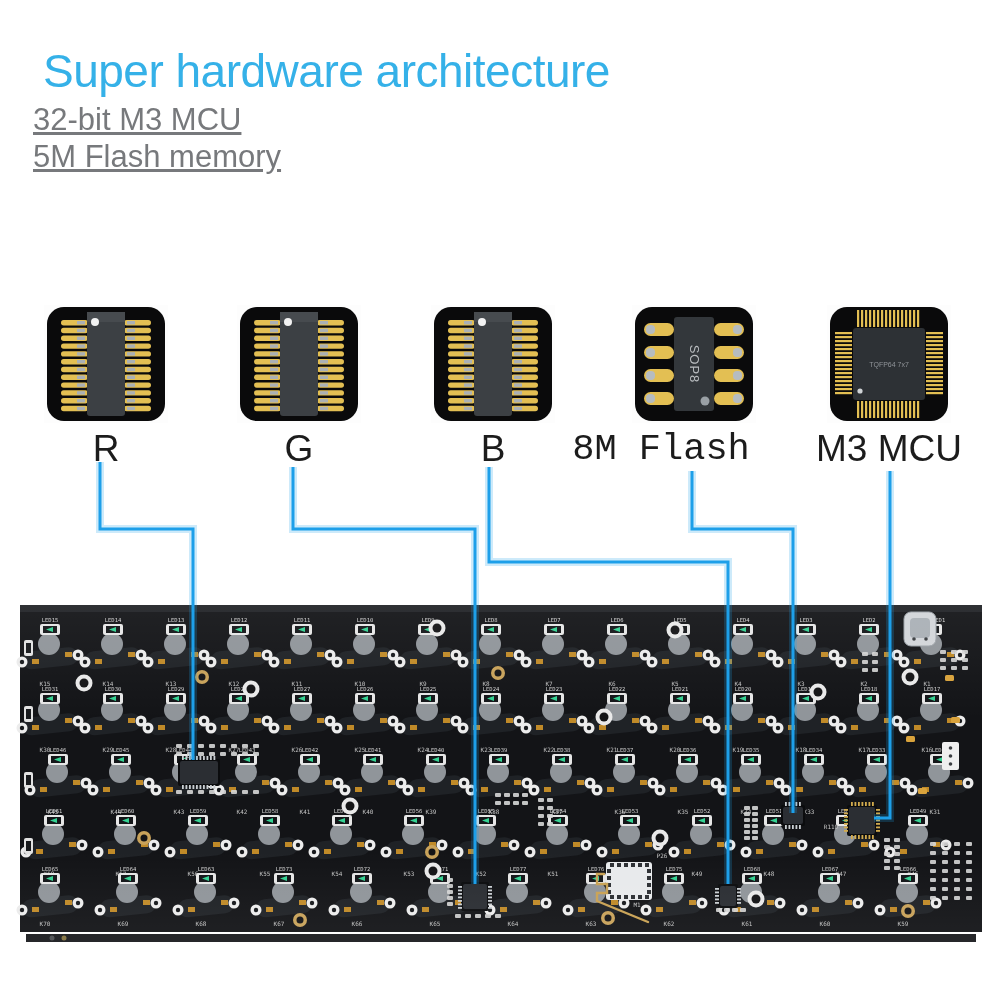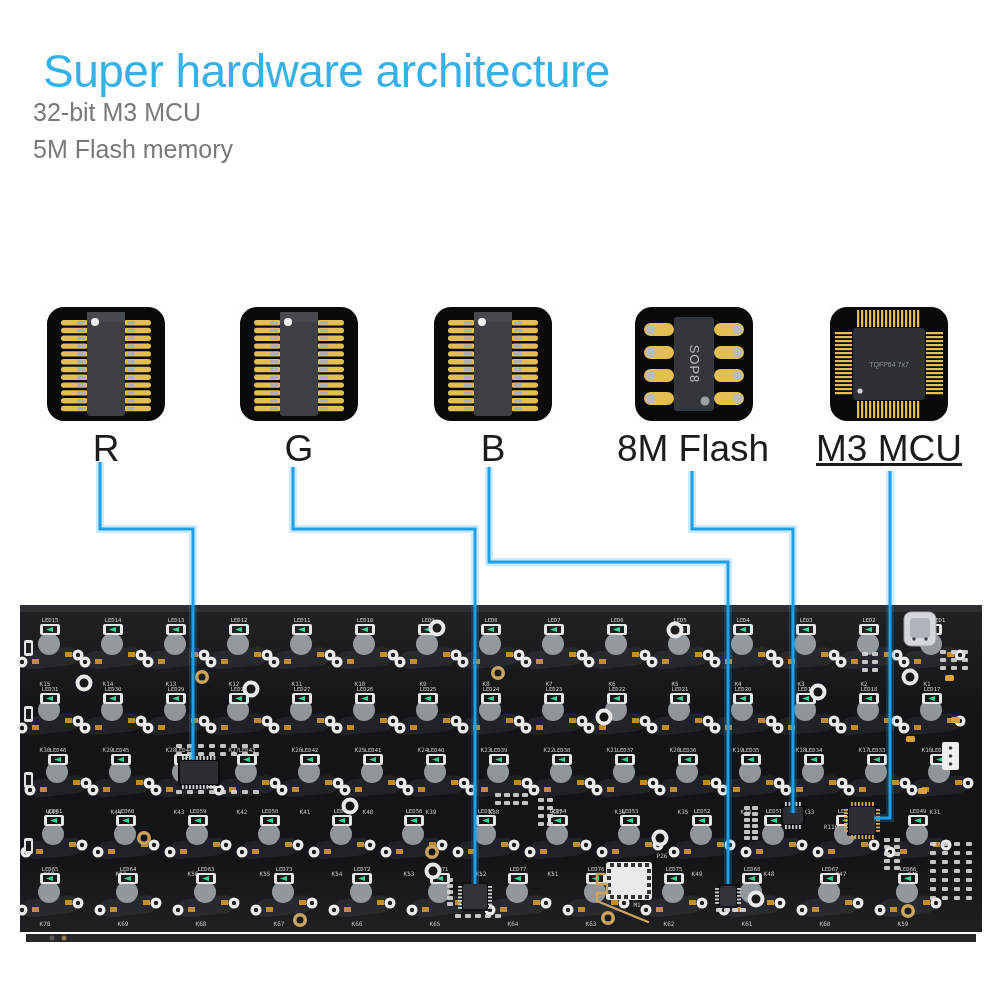--- a/index.html
+++ b/index.html
@@ -1,21 +1,21 @@
 <!DOCTYPE html>
 <html style="--c-title: #35b1e8; --c-body: #77797c; --c-label: #1c1c1c; --c-line: #1d9fe9; --c-board: #131417; --c-led_green: #35d393; --c-gold: #e3bf53;"><head>
 <meta charset="utf-8">
 <style>
   html,body{margin:0;padding:0;background:#fff;}
   .page{position:relative;width:1000px;height:1000px;background:#ffffff;overflow:hidden;
         font-family:"Liberation Sans",sans-serif;}
   .title{position:absolute;left:27px;top:28px;margin:16px;font-size:46px;font-weight:400;
          letter-spacing:-0.5px;color:var(--c-title,#35b1e8);}
-  .subs{position:absolute;left:33px;top:94px;font-size:25px;line-height:37px;
-        color:var(--c-body,#77797c);}
+  .subs{position:absolute;left:33px;top:101px;font-size:31px;line-height:37px;
+        color:var(--c-body,#77797c);text-decoration:underline;}
   .tile{position:absolute;top:305px;width:124px;height:118px;background:#fdfdfd;}
   .tile svg{width:100%;height:100%;display:block;}
   .chip-label{position:absolute;top:428px;width:160px;font-size:37px;font-weight:400;
               color:var(--c-label,#1c1c1c);display:flex;justify-content:center;white-space:nowrap;}
   #scene{position:absolute;left:0;top:0;width:1000px;height:1000px;}
 </style>
 </head>
 <body>
 
 <div class="page">
@@ -288,22 +288,22 @@
         <rect x="99" y="87" width="17" height="2.2" fill="#e3bf53"></rect>
         <rect x="26" y="23" width="72" height="72" rx="3" fill="#2d3135"></rect>
         <text x="62" y="62" fill="#8f9398" font-size="7" text-anchor="middle" font-family="&quot;Liberation Sans&quot;,sans-serif">TQFP64 7x7</text>
         <circle cx="33" cy="86" r="2.6" fill="#cfd3d6"></circle>
       </svg>
   </div>
 
   <div class="chip-label" style="left: 26px;">R</div>
   <div class="chip-label" style="left: 219px;">G</div>
   <div class="chip-label" style="left: 413px;">B</div>
-  <div class="chip-label" style="left: 613px;">8M Flash</div>
-  <div class="chip-label" style="left: 809px; text-decoration: underline;">M3 MCU</div>
+  <div class="chip-label" style="left: 581px; font-family: Liberation Mono, monospace;">8M Flash</div>
+  <div class="chip-label" style="left: 809px;">M3 MCU</div>
 
   <svg id="scene" viewBox="0 0 1000 1000">
       <defs>
         <linearGradient id="sheen" x1="0" y1="0" x2="0" y2="1">
           <stop offset="0" stop-color="#ffffff" stop-opacity="0.06"></stop>
           <stop offset=".35" stop-color="#ffffff" stop-opacity="0"></stop>
           <stop offset=".75" stop-color="#ffffff" stop-opacity="0"></stop>
           <stop offset="1" stop-color="#ffffff" stop-opacity="0.05"></stop>
         </linearGradient>
       </defs>

